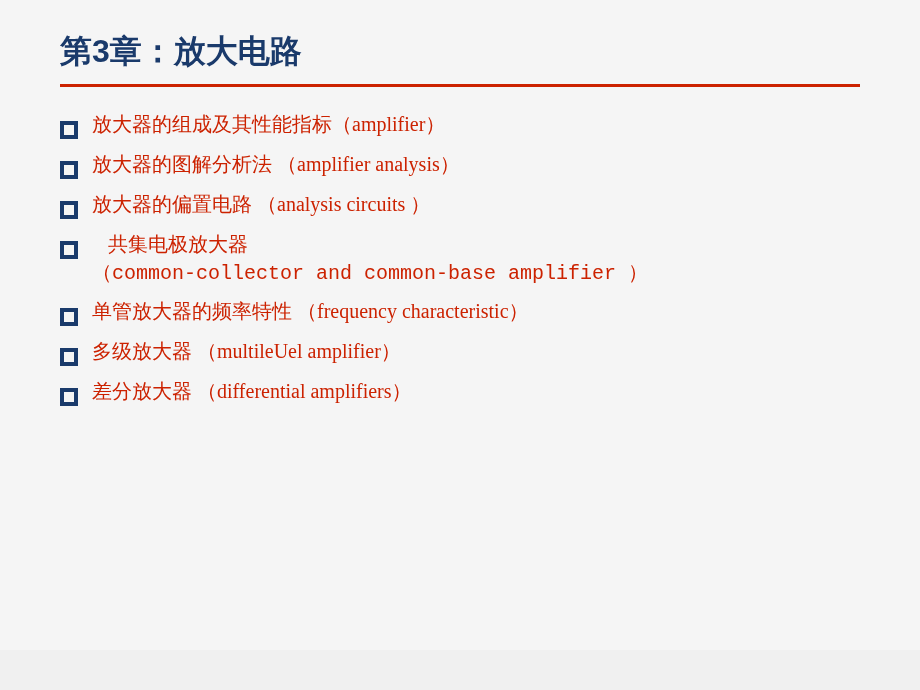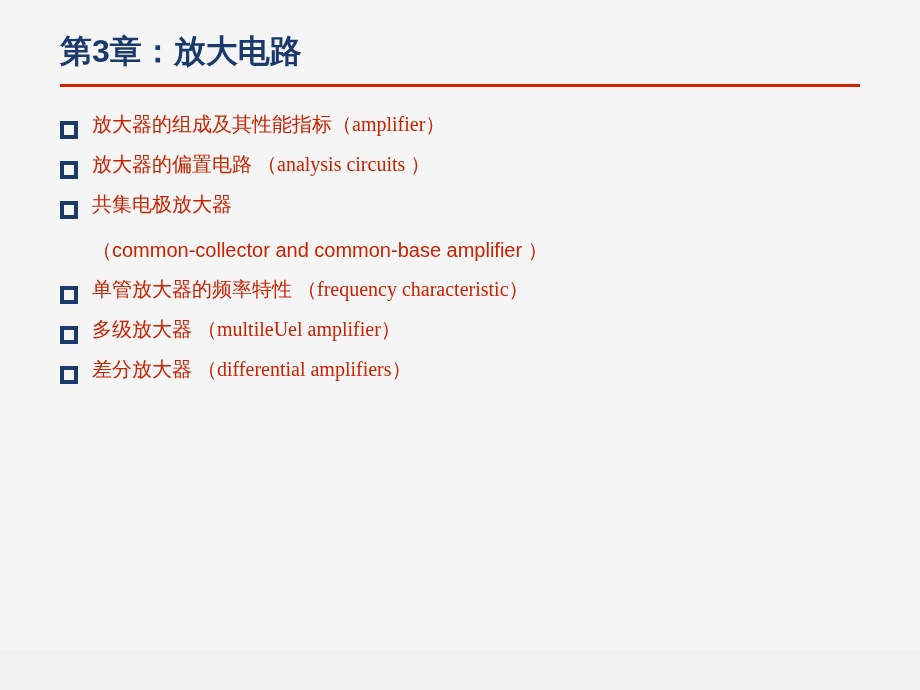--- a/index.html
+++ b/index.html
@@ -51,21 +51,22 @@
     .content-list li {
       display: flex;
       align-items: flex-end;
       margin-bottom: 10px;
       color: #cc2200;
       font-size: 20px;
       line-height: 1.5;
     }
 
     .content-list li.multi-line {
-      margin-bottom: 18px;
+      margin-bottom: 0;
+      gap: 16px;
     }
 
     .checkbox-icon {
       display: inline-block;
       width: 18px;
       height: 18px;
       border: 2px solid #1a3a6b;
       background-color: #1a3a6b;
       margin-right: 14px;
       margin-top: 4px;
@@ -85,36 +86,40 @@
       color: #cc2200;
       font-size: 20px;
       font-family: 'SimSun', 'STSong', serif;
     }
 
     .sub-indent {
       margin-left: 32px;
       color: #cc2200;
       font-size: 20px;
       margin-bottom: 10px;
-      font-family: Liberation Sans, sans-serif;
+      font-family: Liberation Mono, monospace;
     }
   </style>
 </head>
 <body>
 
 <div class="slide">
   <div class="title-section">
     <div class="title">第3章：放大电路</div>
     <div class="divider"></div>
   </div>
 
   <ul class="content-list" id="content-list">
   <li>
         <span class="checkbox-icon"></span>
         <span class="item-text">放大器的组成及其性能指标（amplifier）</span>
+      </li>
+      <li>
+        <span class="checkbox-icon"></span>
+        <span class="item-text">放大器的图解分析法   （amplifier analysis）</span>
       </li>
       <li>
         <span class="checkbox-icon"></span>
         <span class="item-text">放大器的偏置电路   （analysis circuits ）</span>
       </li>
       <li class="multi-line">
         <span class="checkbox-icon"></span>
         <span class="item-text">共集电极放大器</span>
       </li>
       <div class="sub-indent">（common-collector and common-base amplifier ）</div>

